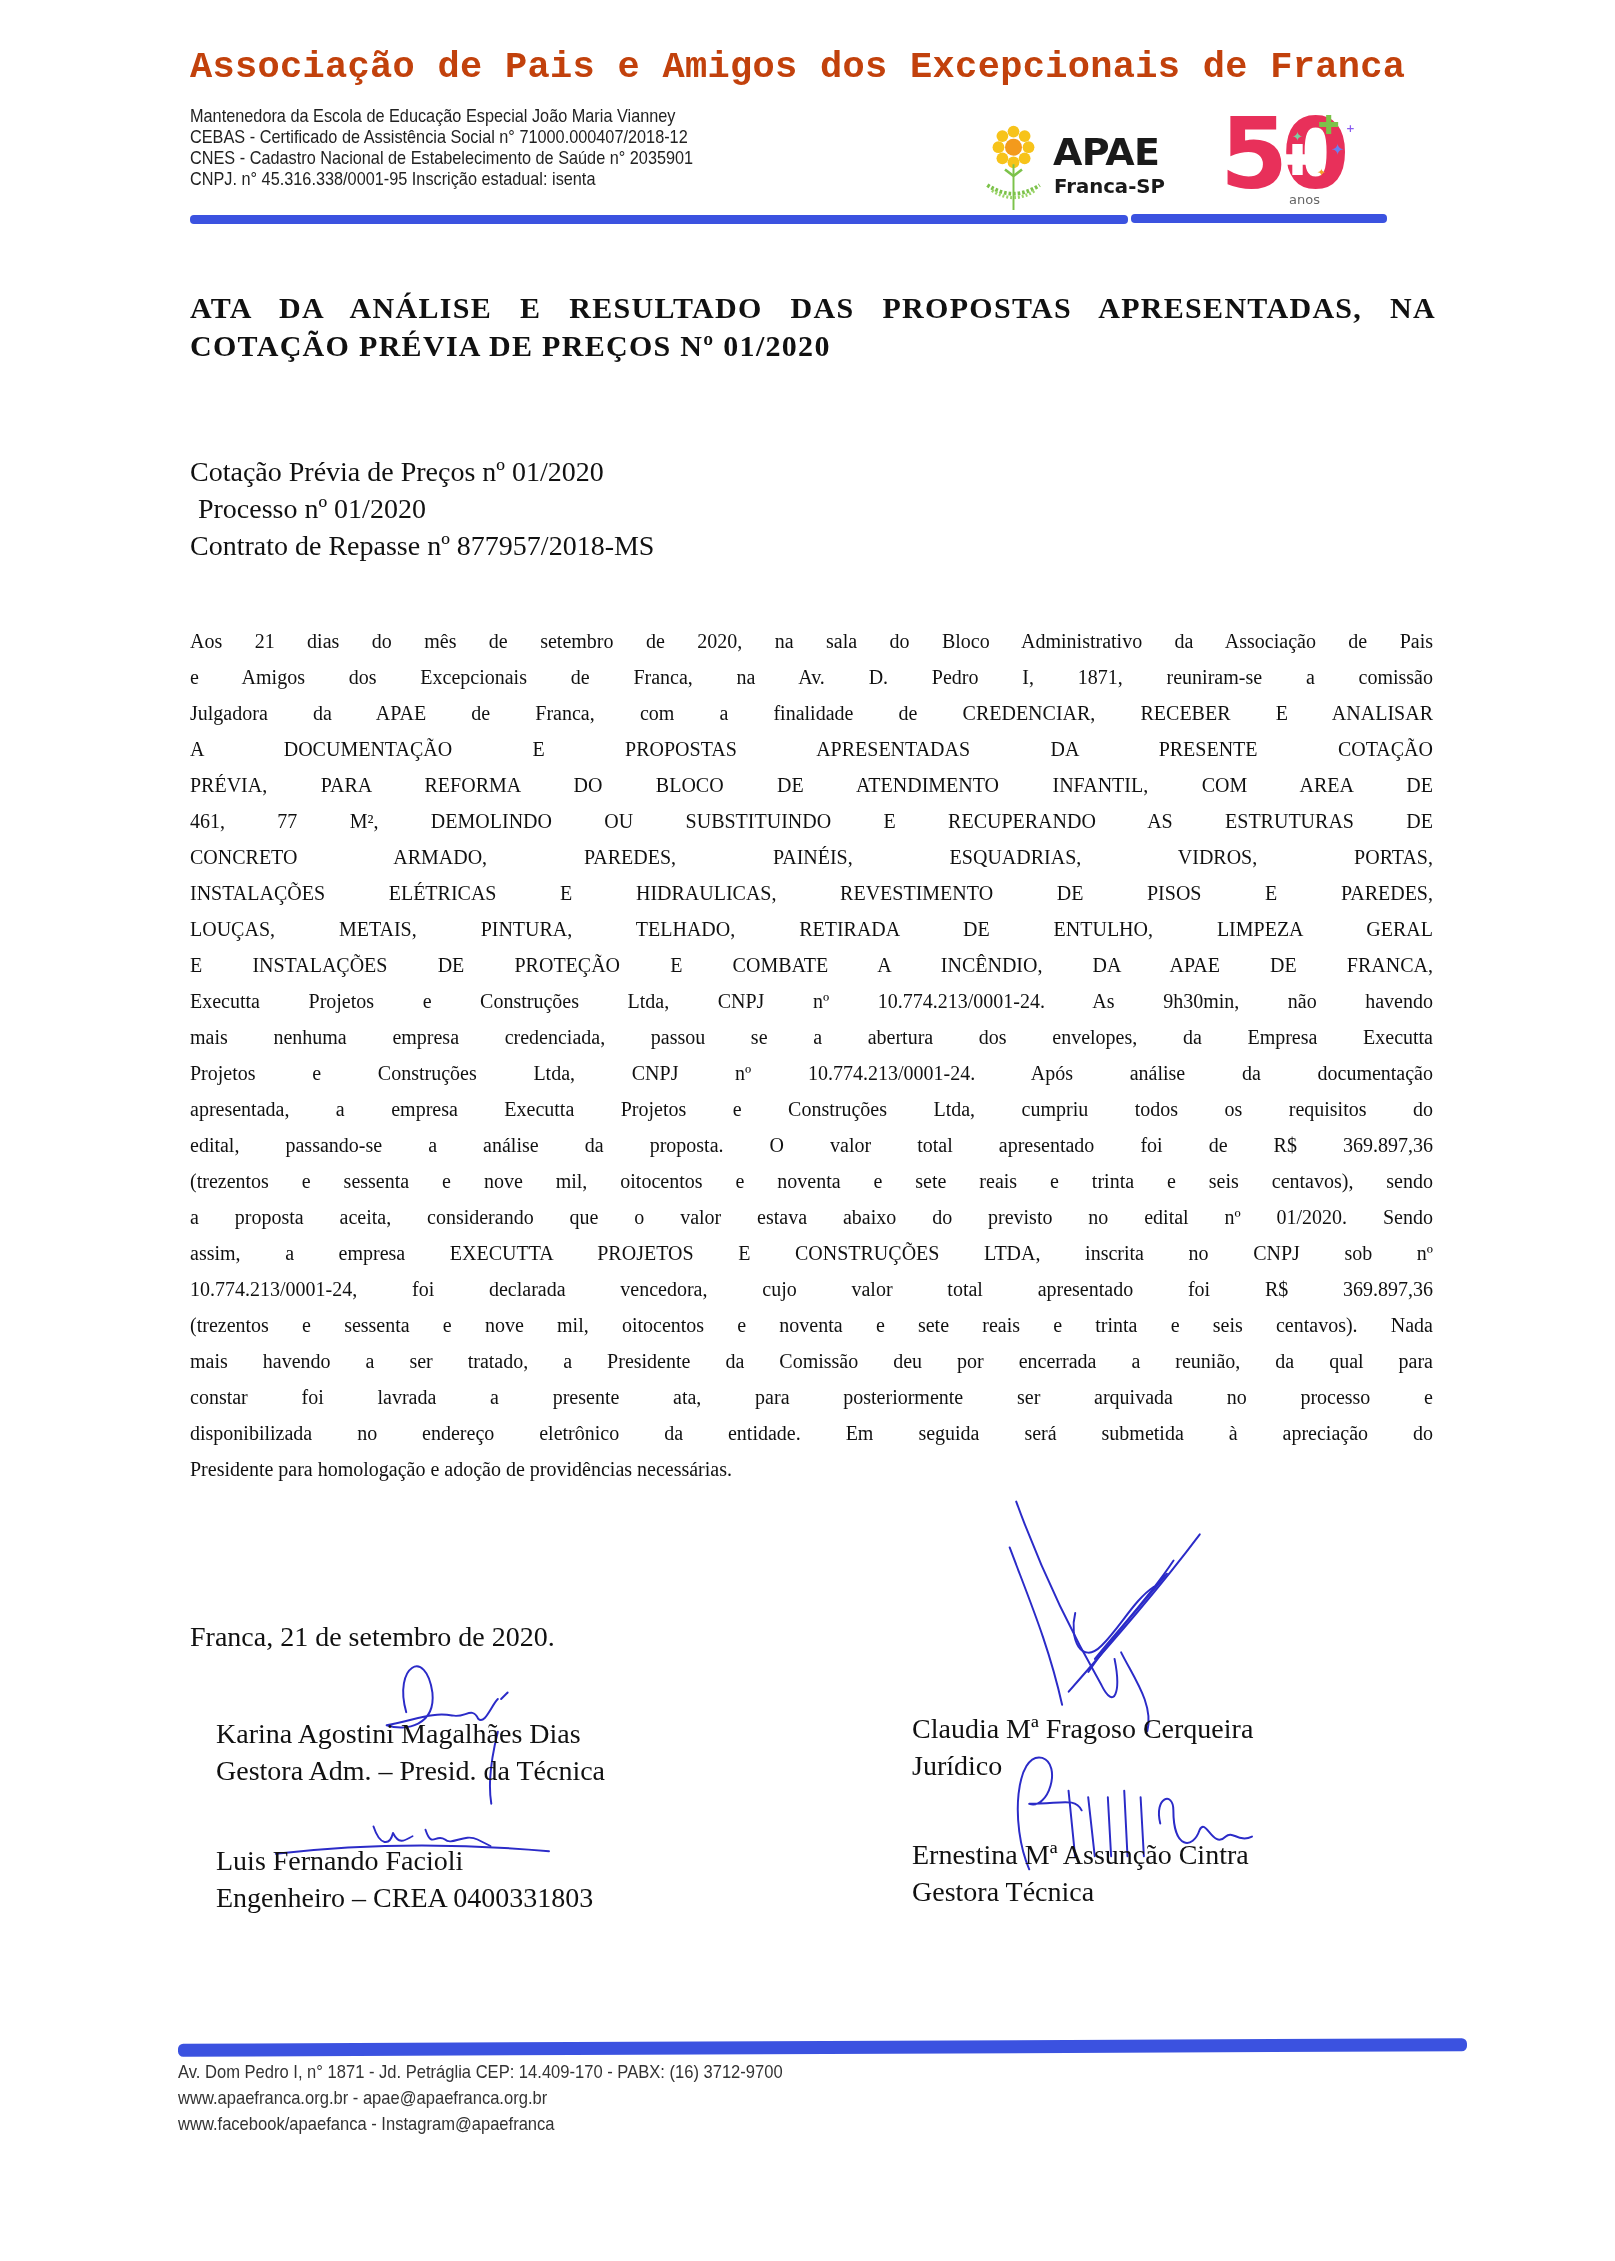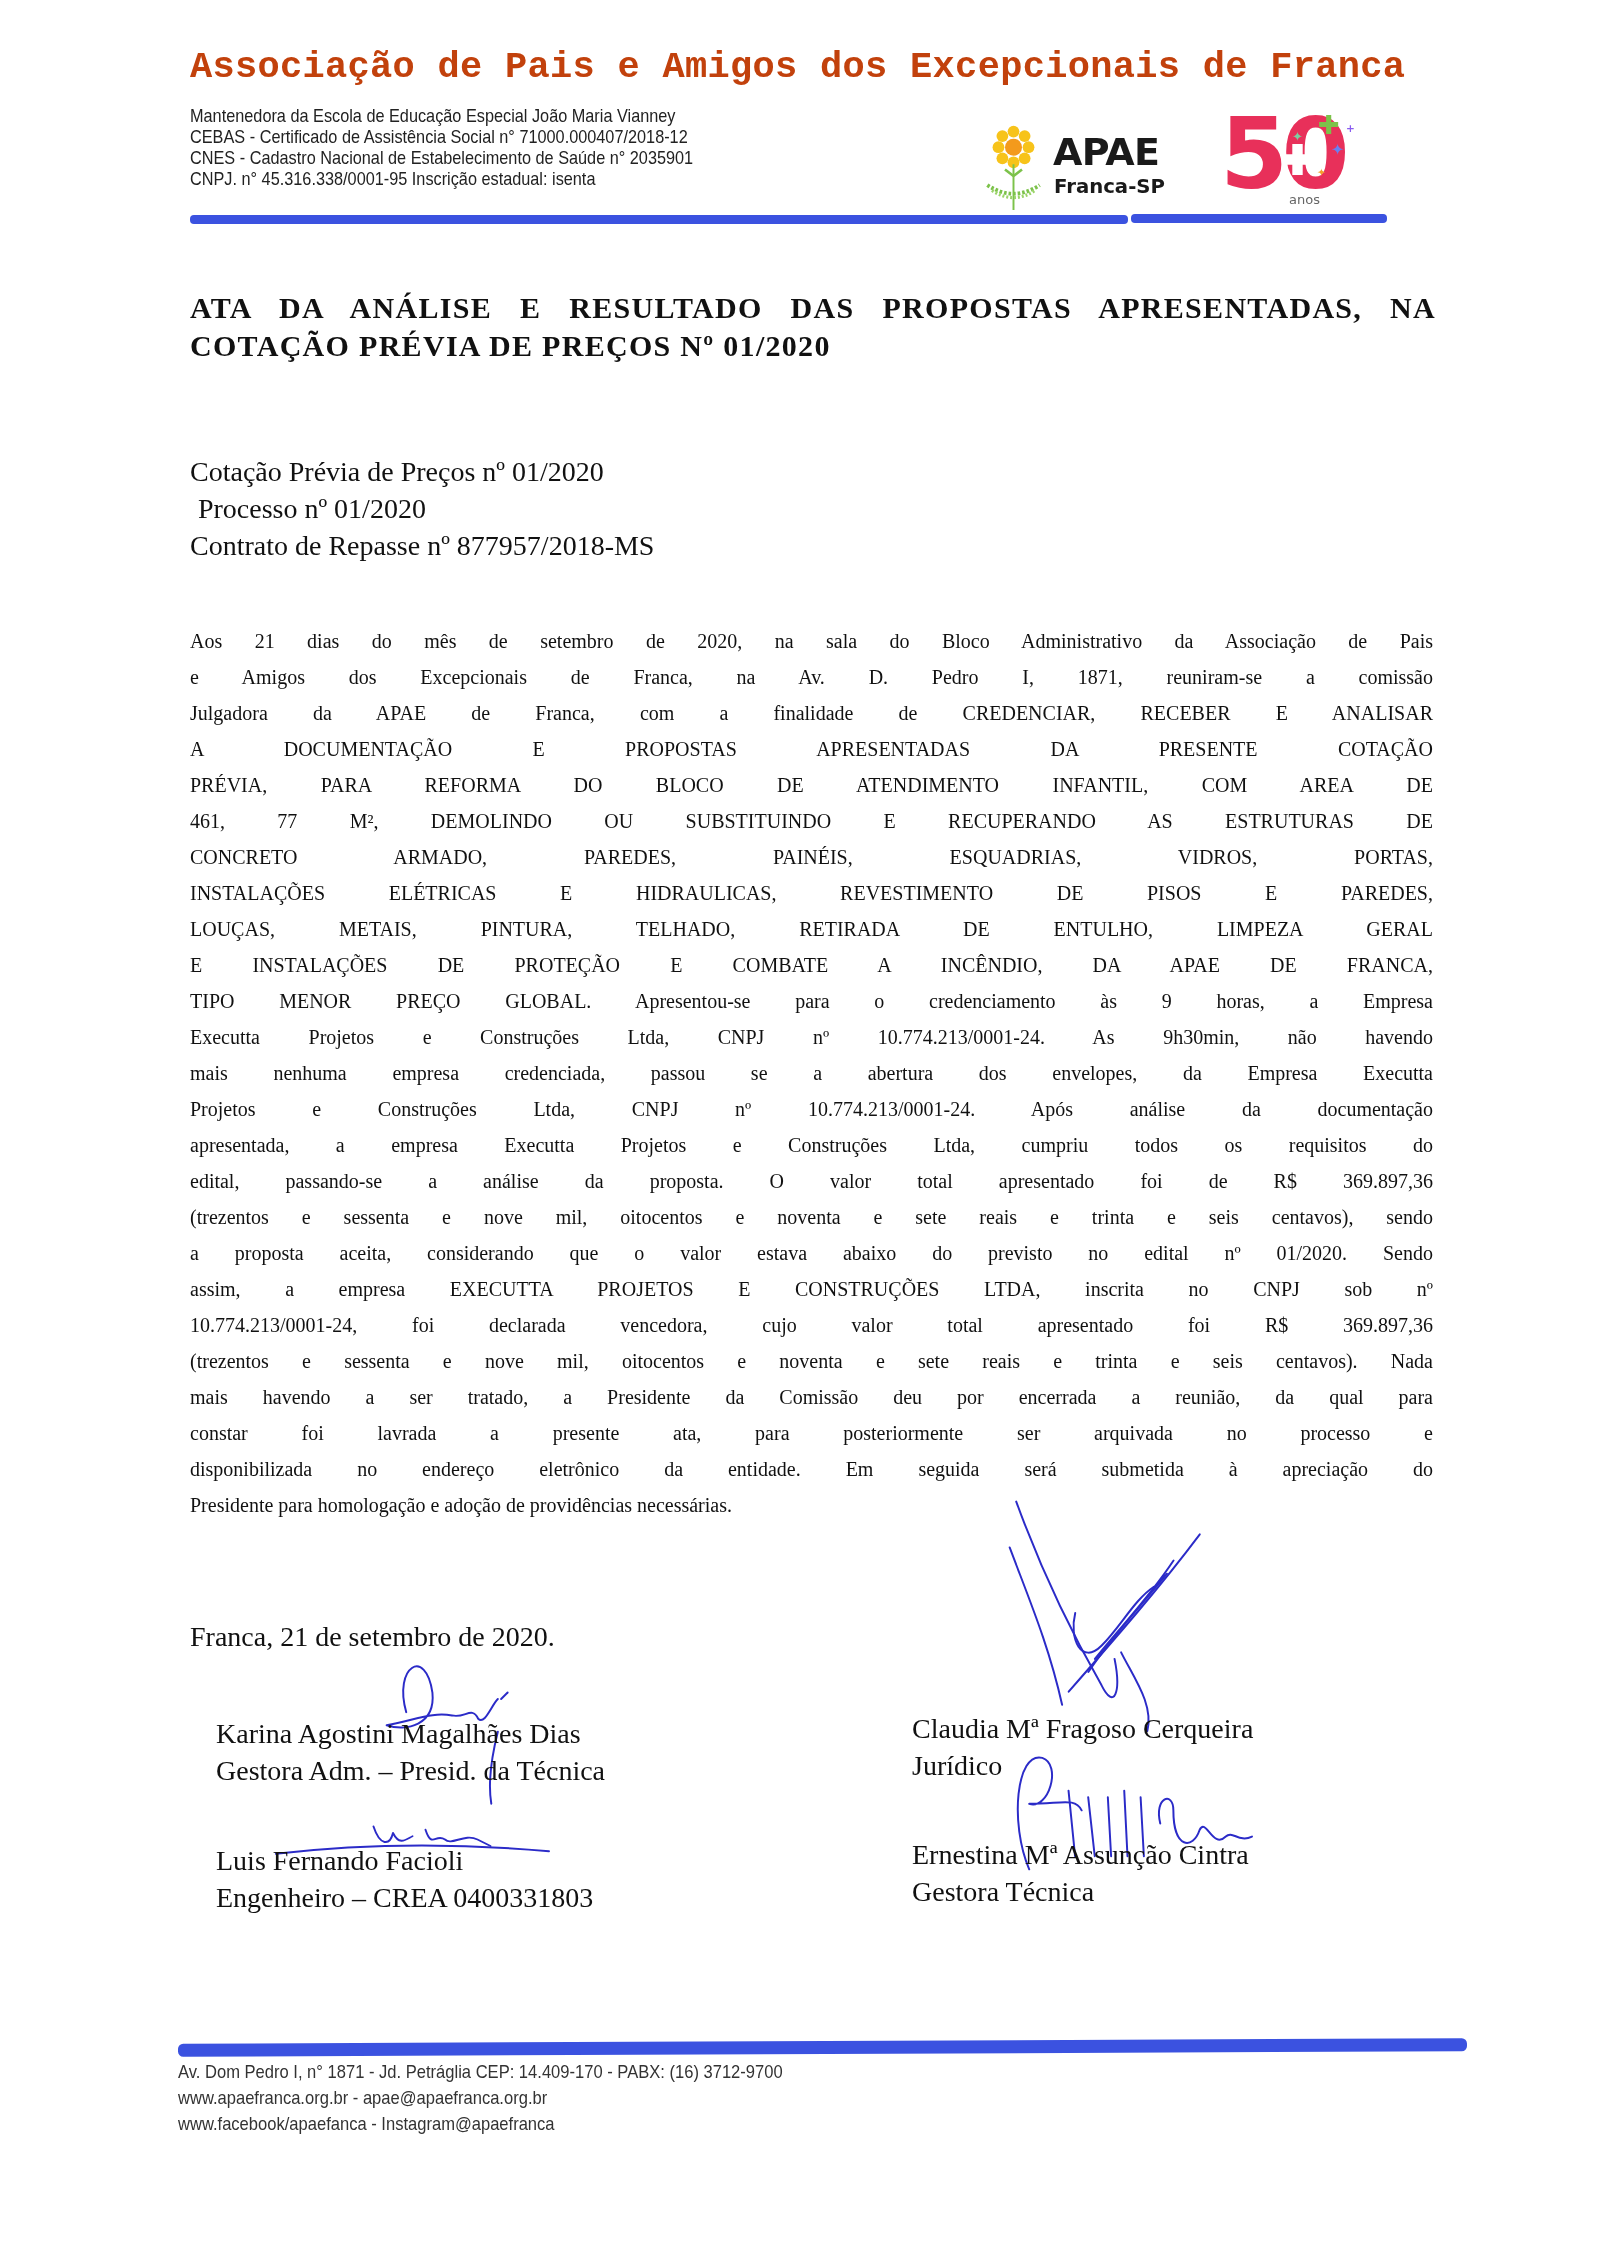--- a/index.html
+++ b/index.html
@@ -113,21 +113,20 @@
     <span class="ln" style="white-space: normal;">Aos 21 dias do mês de setembro de 2020, na sala do Bloco Administrativo da Associação de Pais</span>
     <span class="ln" style="white-space: normal;">e Amigos dos Excepcionais de Franca, na Av. D. Pedro I, 1871, reuniram-se a comissão</span>
     <span class="ln" style="white-space: normal;">Julgadora da APAE de Franca, com a finalidade de CREDENCIAR, RECEBER E ANALISAR</span>
     <span class="ln" style="white-space: normal;">A DOCUMENTAÇÃO E PROPOSTAS APRESENTADAS DA PRESENTE COTAÇÃO</span>
     <span class="ln" style="white-space: normal;">PRÉVIA, PARA REFORMA DO BLOCO DE ATENDIMENTO INFANTIL, COM AREA DE</span>
     <span class="ln" style="white-space: normal;">461, 77 M², DEMOLINDO OU SUBSTITUINDO E RECUPERANDO AS ESTRUTURAS DE</span>
     <span class="ln" style="white-space: normal;">CONCRETO ARMADO, PAREDES, PAINÉIS, ESQUADRIAS, VIDROS, PORTAS,</span>
     <span class="ln" style="white-space: normal;">INSTALAÇÕES ELÉTRICAS E HIDRAULICAS, REVESTIMENTO DE PISOS E PAREDES,</span>
     <span class="ln" style="white-space: normal;">LOUÇAS, METAIS, PINTURA, TELHADO, RETIRADA DE ENTULHO, LIMPEZA GERAL</span>
     <span class="ln" style="white-space: normal;">E INSTALAÇÕES DE PROTEÇÃO E COMBATE A INCÊNDIO, DA APAE DE FRANCA,</span>
-    <span class="ln" style="white-space: normal;">TIPO MENOR PREÇO GLOBAL. Apresentou-se para o credenciamento às 9 horas, a Empresa</span>
     <span class="ln" style="white-space: normal;">Executta Projetos e Construções Ltda, CNPJ nº 10.774.213/0001-24. As 9h30min, não havendo</span>
     <span class="ln" style="white-space: normal;">mais nenhuma empresa credenciada, passou se a abertura dos envelopes, da Empresa Executta</span>
     <span class="ln" style="white-space: normal;">Projetos e Construções Ltda, CNPJ nº 10.774.213/0001-24. Após análise da documentação</span>
     <span class="ln" style="white-space: normal;">apresentada, a empresa Executta Projetos e Construções Ltda, cumpriu todos os requisitos do</span>
     <span class="ln" style="white-space: normal;">edital, passando-se a análise da proposta. O valor total apresentado foi de R$ 369.897,36</span>
     <span class="ln" style="white-space: normal;">(trezentos e sessenta e nove mil, oitocentos e noventa e sete reais e trinta e seis centavos), sendo</span>
     <span class="ln" style="white-space: normal;">a proposta aceita, considerando que o valor estava abaixo do previsto no edital nº 01/2020. Sendo</span>
     <span class="ln" style="white-space: normal;">assim, a empresa EXECUTTA PROJETOS E CONSTRUÇÕES LTDA, inscrita no CNPJ sob nº</span>
     <span class="ln" style="white-space: normal;">10.774.213/0001-24, foi declarada vencedora, cujo valor total apresentado foi R$ 369.897,36</span>
     <span class="ln" style="white-space: normal;">(trezentos e sessenta e nove mil, oitocentos e noventa e sete reais e trinta e seis centavos). Nada</span>

